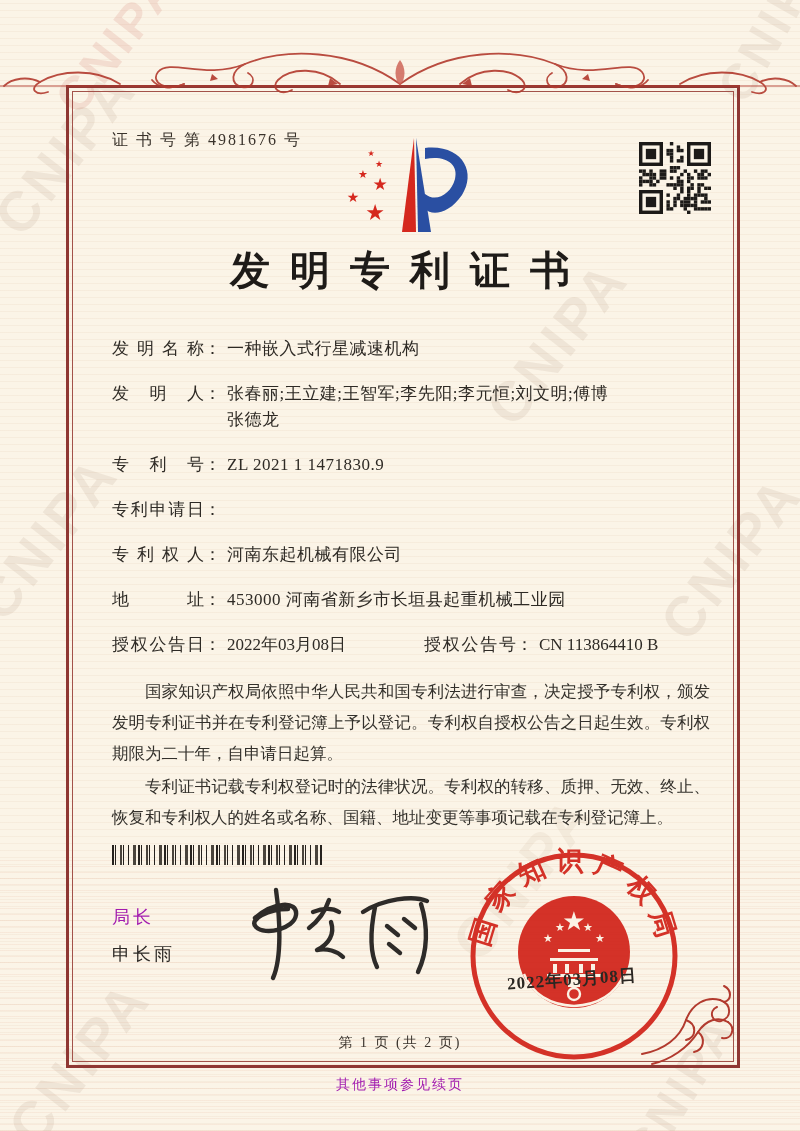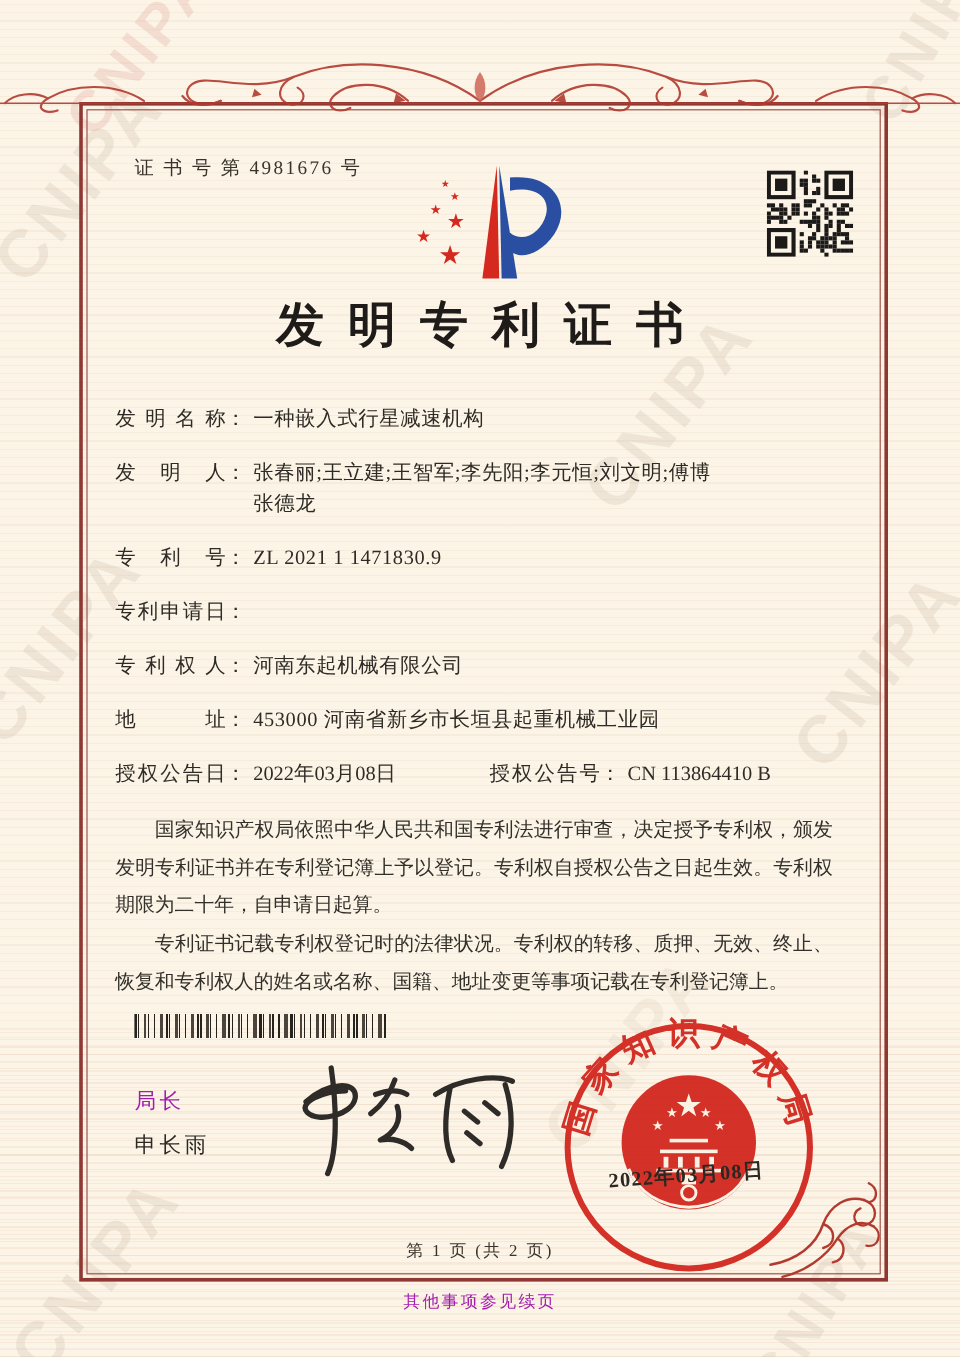--- a/index.html
+++ b/index.html
@@ -41,21 +41,21 @@
   .frame{position:absolute;left:66px;top:85px;width:668px;height:977px;
          border:3px solid #8f3733;z-index:2;}
   .frame .inner{position:absolute;inset:3px;border:1px solid #a3524a;}
   
   .cert-no{position:absolute;left:112px;top:130px;font-size:16px;letter-spacing:2px;color:#3a332c;z-index:4;}
   .logo{position:absolute;left:330px;top:132px;width:150px;height:106px;z-index:4;}
   .qr{position:absolute;left:639px;top:142px;width:72px;height:72px;z-index:4;}
   .title{position:absolute;left:0;right:0;top:243px;text-align:center;
          font-size:40px;font-weight:bold;color:#1e1b18;letter-spacing:.5em;text-indent:.5em;z-index:4;}
   
-  .content{position:absolute;left:96px;width:598px;top:336px;z-index:4;color:#2e2a25;}
+  .content{position:absolute;left:112px;width:598px;top:336px;z-index:4;color:#2e2a25;}
   .frow{display:flex;align-items:flex-start;line-height:26px;font-size:17px;margin-bottom:19px;}
   .flabel{display:inline-block;width:92px;text-align:justify;text-align-last:justify;flex:0 0 92px;}
   .fcolon{flex:0 0 auto;margin-right:6px;}
   .fvalue{flex:1 1 auto;letter-spacing:.5px;}
   .grant-row{display:flex;font-size:17px;line-height:26px;margin-bottom:14px;}
   .grant-left{flex:0 0 312px;display:flex;}
   .grant-right{flex:1;display:flex;}
   .glabel{display:inline-block;width:92px;text-align:justify;text-align-last:justify;}
   .paras{margin-top:18px;font-size:16.5px;line-height:31px;color:#33302b;text-align:justify;}
   .paras p{margin:0 0 2px 0;text-indent:2em;}

